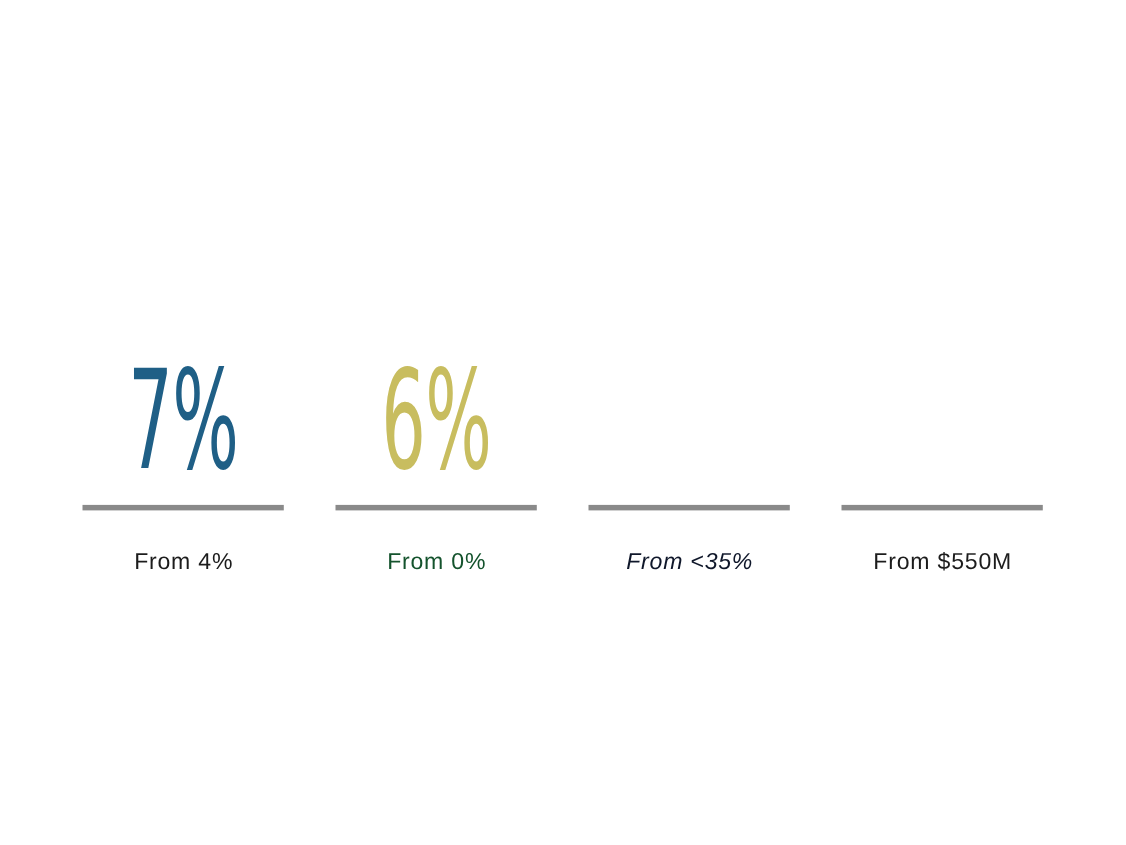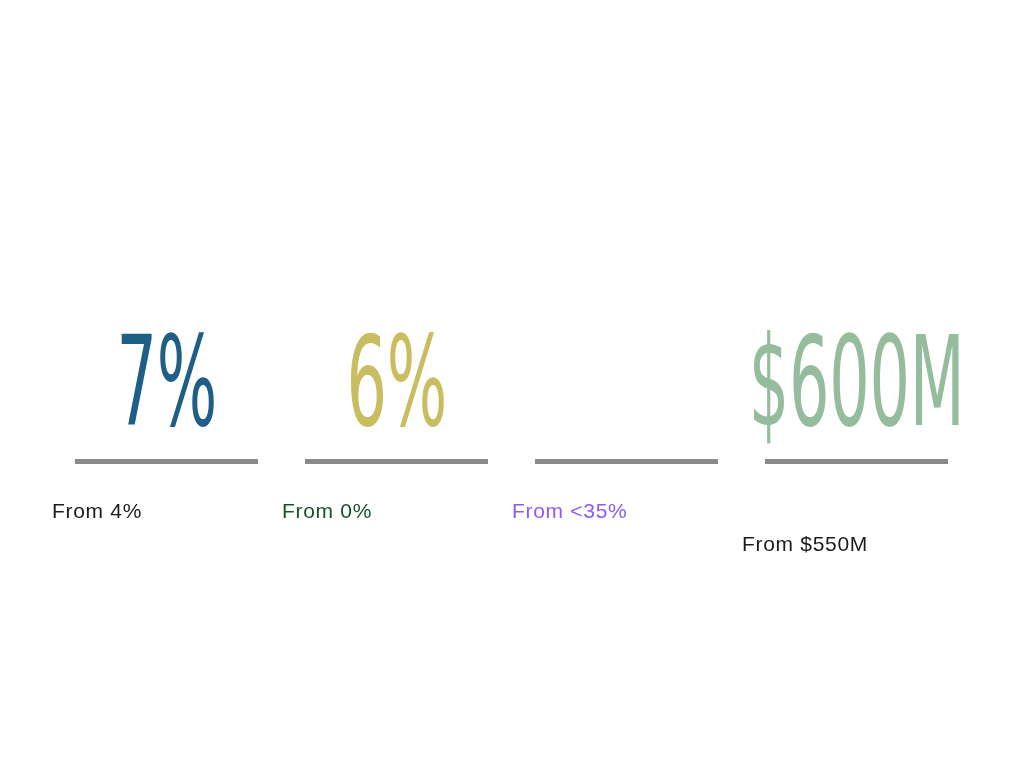--- a/index.html
+++ b/index.html
@@ -73,20 +73,21 @@
     height: 5px;
     background: #8a8a8a;
   }
 
   
   .stat-caption {
     position: absolute;
     left: 0;
     top: 499px;
     width: 230px;
+    text-align: center;
     font-family: "Liberation Sans", sans-serif;
     font-size: 21px;
     font-weight: 300;
     letter-spacing: 0.7px;
     color: #1c1c1c;
     white-space: nowrap;
   }
 </style>
 </head>
 <body style="background: rgb(255, 255, 255);">
@@ -104,24 +105,21 @@
   <div class="stat-card">
     <div class="stat-value-wrap">
       <span class="stat-value" style="color: rgb(200, 189, 95);">6%</span>
     </div>
     <div class="stat-rule" style="background: rgb(138, 138, 138);"></div>
     <div class="stat-caption" style="color: #14532d;">From 0%</div>
   </div>
 
   <div class="stat-card">
     <div class="stat-rule" style="background: rgb(138, 138, 138);"></div>
-    <div class="stat-caption" style="color: #8b5cf6;">From &lt;35%</div>
+    <div class="stat-caption" style="color: #0f172a; font-style: italic;">From &lt;35%</div>
   </div>
 
   <div class="stat-card">
-    <div class="stat-value-wrap">
-      <span class="stat-value" style="color: rgb(149, 188, 156);">$600M</span>
-    </div>
     <div class="stat-rule" style="background: rgb(138, 138, 138);"></div>
-    <div class="stat-caption" style="color: rgb(28, 28, 28); margin-top: 33px;">From $550M</div>
+    <div class="stat-caption" style="color: rgb(28, 28, 28);">From $550M</div>
   </div>
 
 </div>
 
 </body></html>

